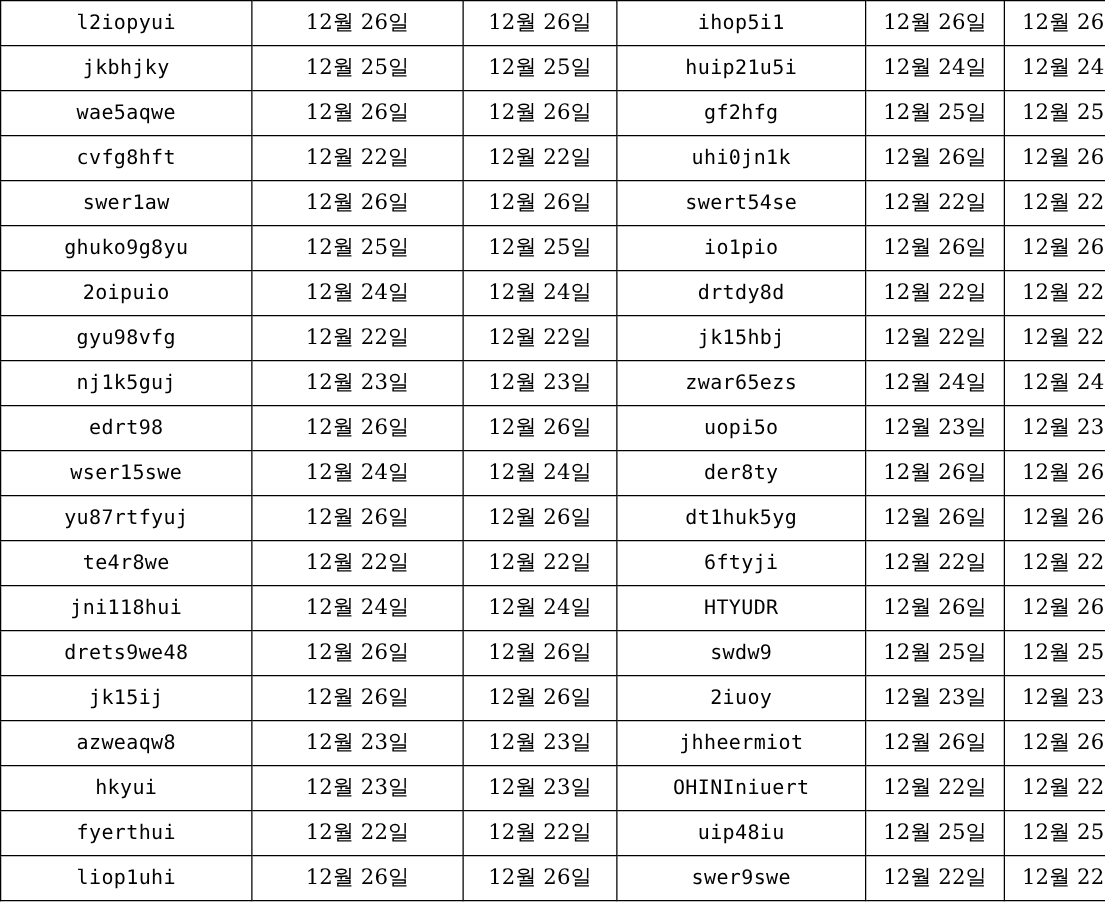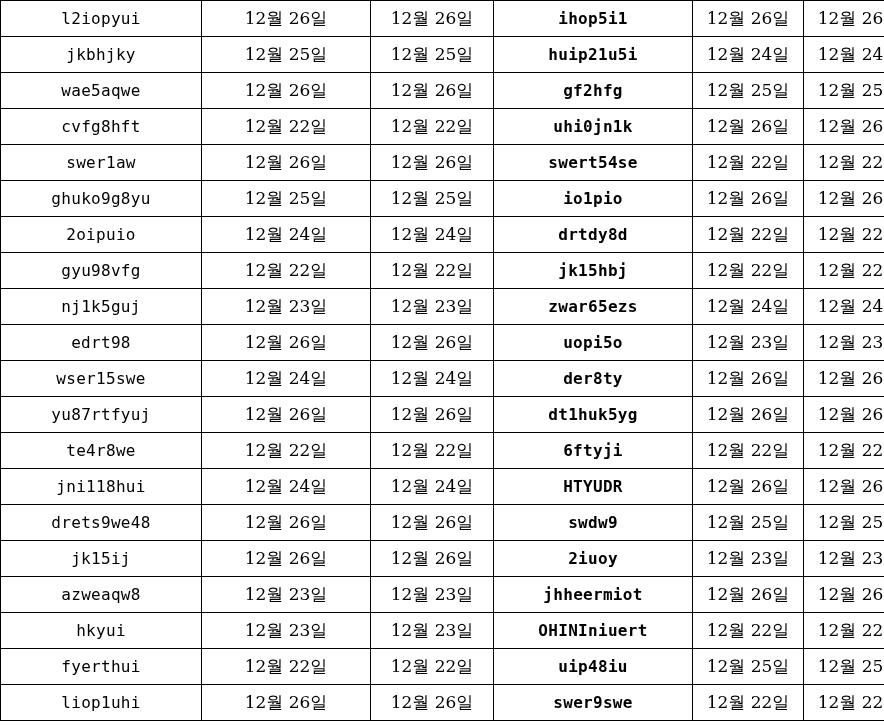--- a/index.html
+++ b/index.html
@@ -30,21 +30,21 @@
     vertical-align: middle;
     font-size: 17px;
     line-height: 1.1;
     padding: 0 2px;
     white-space: nowrap;
     overflow: hidden;
   }
   td.c0 { width: 196px; }
   td.c1 { width: 164px; }
   td.c2 { width: 118px; }
-  td.c3 { width: 194px; font-weight: bold; }
+  td.c3 { width: 194px; }
   td.c4 { width: 106px; }
   td.c5 { width: 106px; }
   
   table.grid tr td:first-child { border-left: 1px solid #000000; }
   table.grid tr td:last-child { border-right: 1px solid #000000; }
   .mono {
     font-family: "DejaVu Sans Mono", monospace;
     font-size: 16px;
     letter-spacing: 0.3px;
   }

